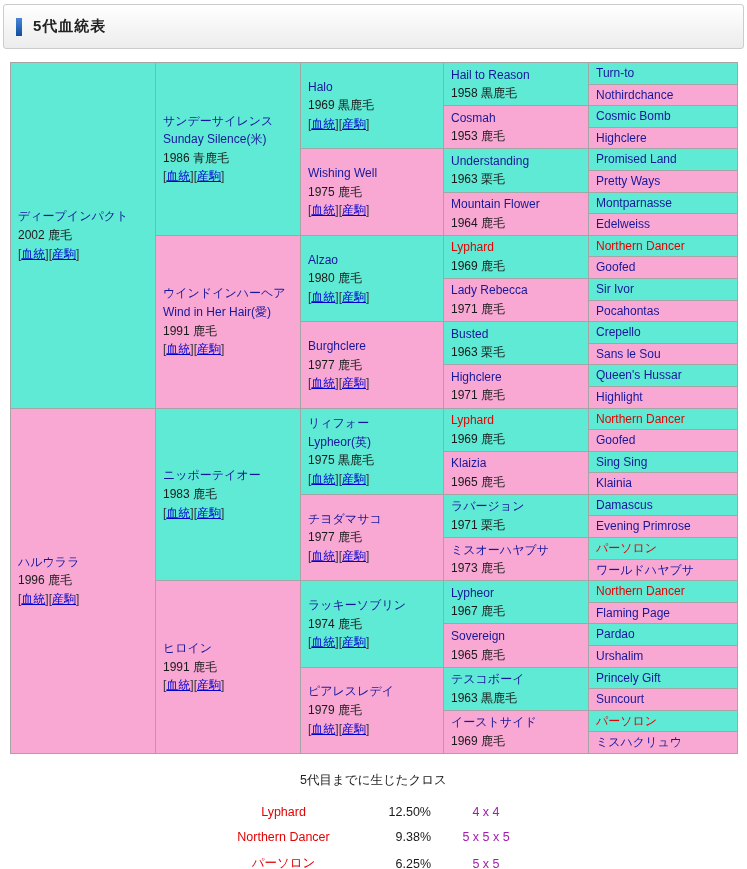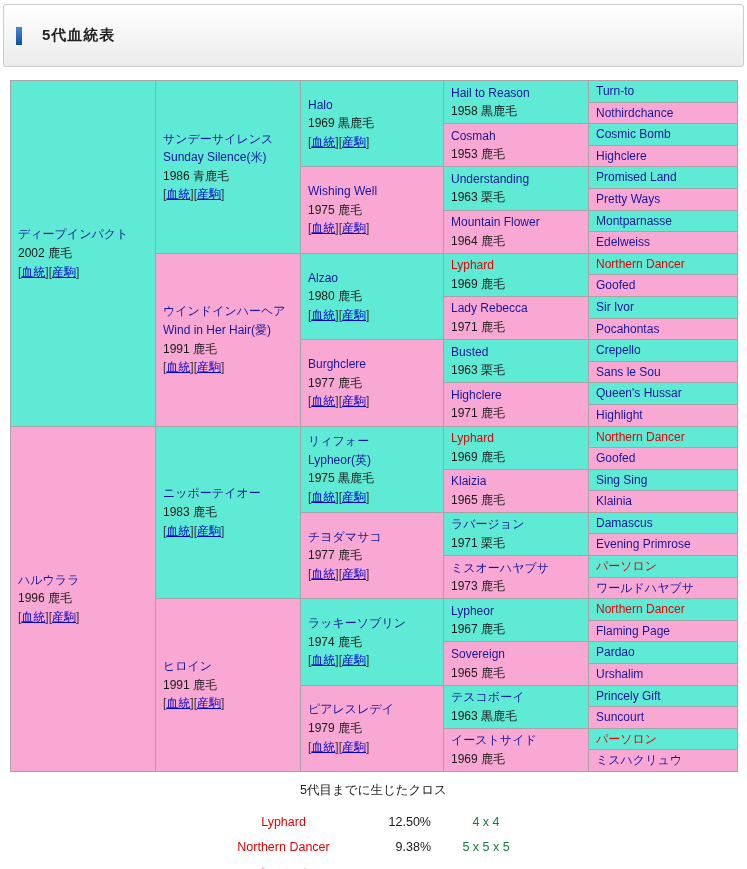--- a/index.html
+++ b/index.html
@@ -1,46 +1,46 @@
 <!DOCTYPE html>
 <html><head>
 <meta charset="utf-8">
 <style>
   html,body{margin:0;padding:0;background:#fff;}
   body{width:747px;font-family:"Liberation Sans","DejaVu Sans",sans-serif;color:#222;}
 
   
   .title-bar{margin:4px 3px 13px 3px;border:1px solid #cccccc;border-radius:3px;
-    background:linear-gradient(#ffffff,#ececec);padding:21px 12px;display:flex;align-items:center;gap:20px;}
+    background:linear-gradient(#ffffff,#ececec);padding:12px 12px;display:flex;align-items:center;gap:11px;}
   .accent{width:6px;height:18px;background:linear-gradient(#4a86d8,#0e4da0);flex:0 0 auto;}
   .title-bar h1{font-size:15px;margin:0;font-weight:bold;color:#222;letter-spacing:1px;}
 
   
   table.ped{border-collapse:collapse;margin-left:10px;width:727px;height:683px;table-layout:fixed;}
   table.ped td{border:1px solid #a5a5a5;vertical-align:middle;padding:1px 3px 1px 7px;
     font-size:12px;line-height:1.55;overflow:hidden;}
   td.male{background:#5eead4;}
   td.female{background:#f9a8d4;}
   .hname{color:#17179a;cursor:pointer;}
   .hname.red{color:#e00404;}
   .info{color:#1a1a1a;}
   .links{color:#333;}
   .links a{color:#0202cc;text-decoration:underline;cursor:pointer;}
 
   
-  .cross-head{display:flex;align-items:center;justify-content:center;gap:18px;margin-top:10px;}
+  .cross-head{display:flex;align-items:center;justify-content:center;gap:18px;margin-top:18px;}
   .cross-head .lbl{font-size:12.5px;color:#222;}
   .cross-head button{font-size:12.5px;color:#222;padding:4px 10px;border:1px solid #8f8f8f;
     border-radius:4px;background:linear-gradient(#fdfdfd,#e4e4e4);cursor:pointer;
     font-family:"Liberation Sans","DejaVu Sans",sans-serif;}
   .cross-list{margin-top:16px;}
   .cross-row{display:flex;justify-content:center;align-items:center;margin:0 auto 11px auto;font-size:12.5px;}
   .cross-row .cname{width:155px;text-align:center;color:#e00404;}
   .cross-row .cpct{width:70px;text-align:right;color:#1a1a1a;}
-  .cross-row .cpat{width:110px;text-align:center;color:#15803d;}
+  .cross-row .cpat{width:110px;text-align:center;color:#a21caf;}
 </style>
 </head>
 <body>
 
 <div class="title-bar">
   <span class="accent"></span>
   <h1>5代血統表</h1>
 </div>
 
 <table class="ped" id="pedigree-table">

